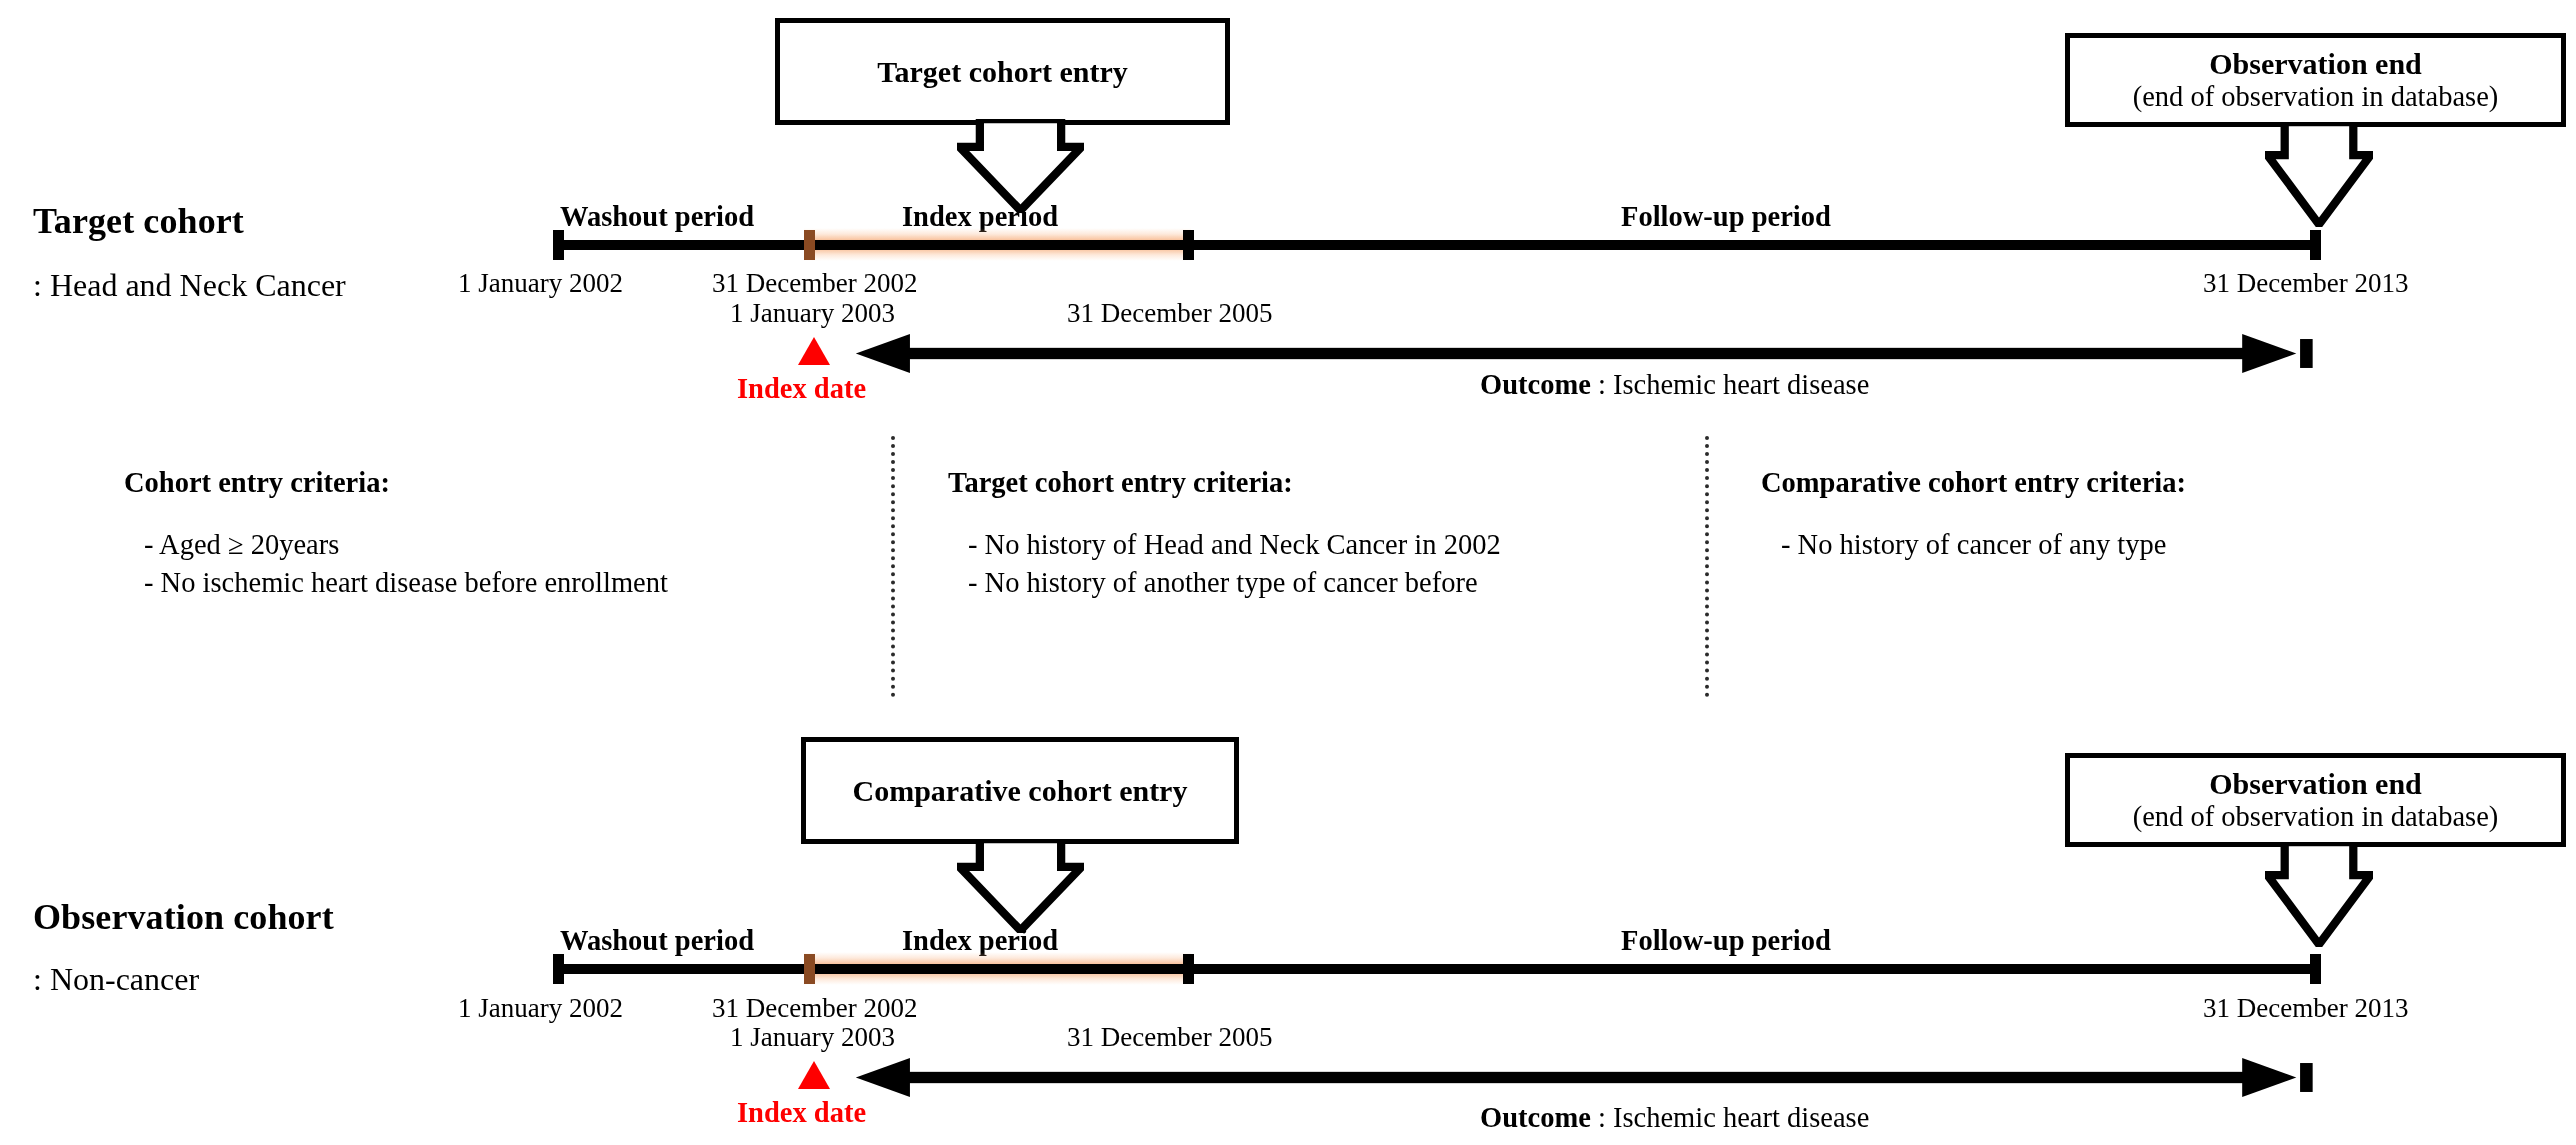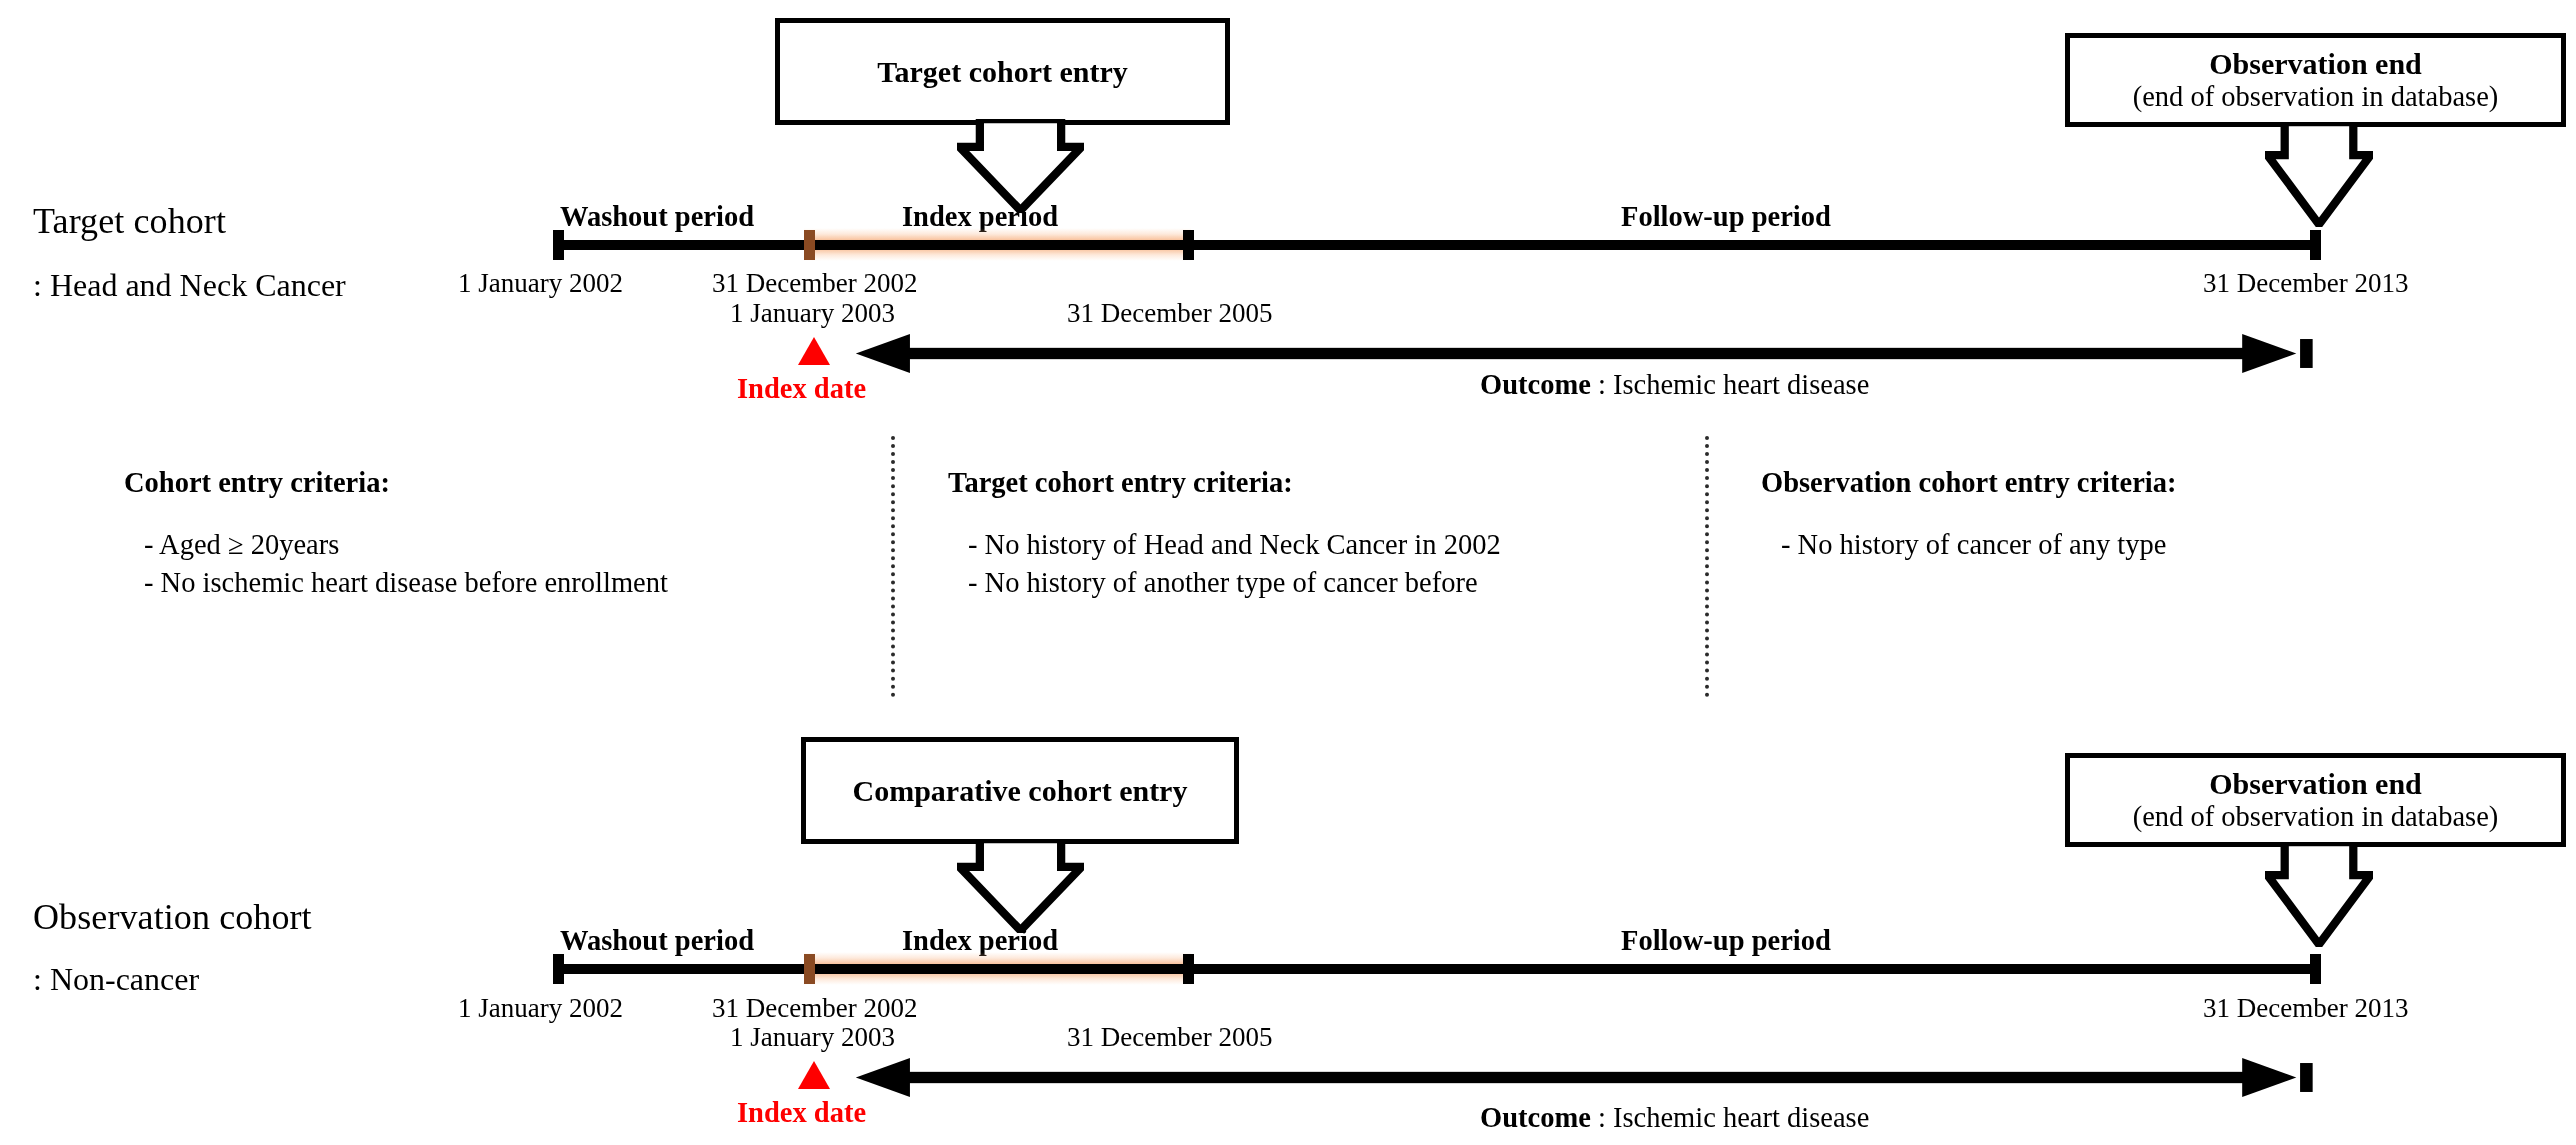--- a/index.html
+++ b/index.html
@@ -13,21 +13,21 @@
     width:2576px;
     height:1146px;
     overflow:hidden;
     background:#fff;
   }
   .abs{position:absolute;}
   .nowrap{white-space:nowrap;}
 
   
   .cohort-name{
-    font-weight:normal;
+    font-weight:bold;
     font-size:36px;
     letter-spacing:0.1px;
     line-height:1;
   }
   .cohort-sub{
     font-weight:normal;
     font-size:32px;
     line-height:1;
   }
 
@@ -208,21 +208,21 @@
     <div class="crit-item" style="padding-left:20px;">- No ischemic heart disease before enrollment</div>
   </div>
 
   <div class="abs" style="left:948px;top:469px;">
     <div class="crit-title">Target cohort entry criteria:</div>
     <div class="crit-item" style="padding-left:20px;">- No history of Head and Neck Cancer in 2002</div>
     <div class="crit-item" style="padding-left:20px;">- No history of another type of cancer before</div>
   </div>
 
   <div class="abs" style="left:1761px;top:469px;">
-    <div class="crit-title">Observation cohort entry criteria:</div>
+    <div class="crit-title">Comparative cohort entry criteria:</div>
     <div class="crit-item" style="padding-left:20px;font-family:Liberation Serif, serif;">- No history of cancer of any type</div>
   </div>
 
   <div class="abs callout" style="left:801px;top:737px;width:438px;height:107px;">
     <div class="callout-title">Comparative cohort entry</div>
   </div>
 
   <svg class="abs hollow-arrow" style="left:957px;top:839px;" width="127" height="94" viewBox="0 0 200 148">
     <polygon points="36,0 164,0 164,44 196,44 100,144 4,44 36,44" fill="#ffffff" stroke="#000000" stroke-width="13" stroke-linejoin="miter"></polygon>
   </svg>

